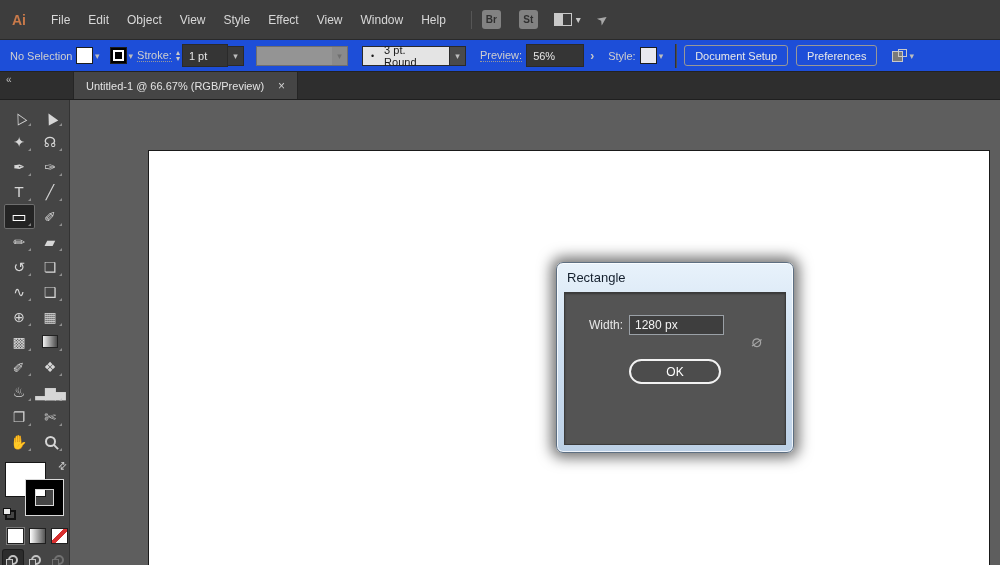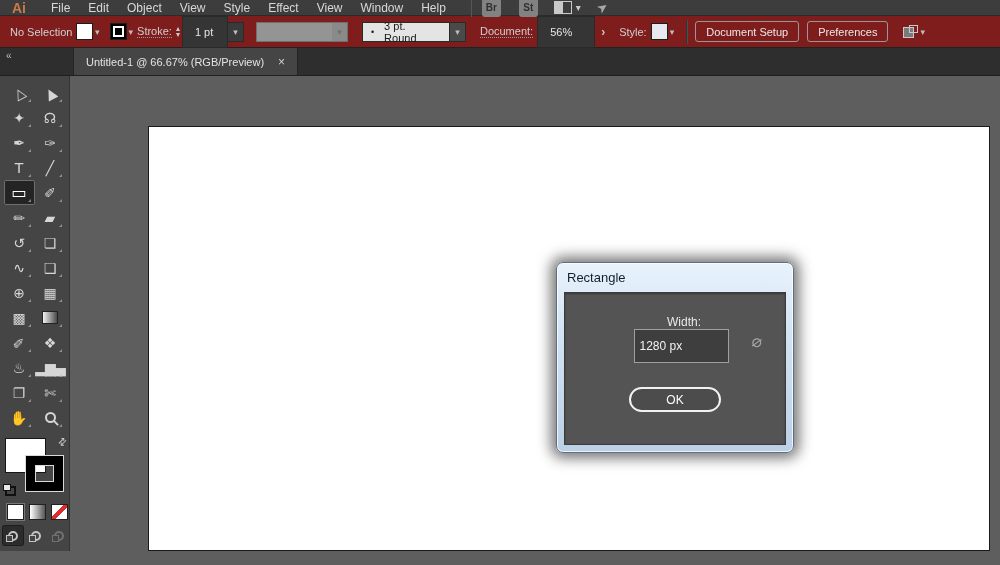--- a/index.html
+++ b/index.html
@@ -1,45 +1,45 @@
 <!DOCTYPE html>
 <html><head>
 <meta charset="utf-8">
 <style>
   * { margin:0; padding:0; box-sizing:border-box; }
   html,body { width:1000px; height:565px; overflow:hidden; }
   body { font-family:"Liberation Sans", sans-serif; background:#5e5e5e; color:#dcdcdc; font-size:12px; }
 
   
-  .menu-bar { height:16px; background:#3d3d3d; display:flex; align-items:center; border-bottom:1px solid #2a2a2a; }
+  .menu-bar { height:40px; background:#3d3d3d; display:flex; align-items:center; border-bottom:1px solid #2a2a2a; }
   .app-logo { width:30px; height:24px; margin-left:4px; display:flex; align-items:center; justify-content:center;
               color:#c97a4a; font-weight:bold; font-size:14px; }
   .menu-items { display:flex; align-items:center; margin-left:8px; }
   .menu-item { padding:0 9px; height:30px; line-height:30px; color:#d8d8d8; font-size:12px; cursor:default; }
   .mb-sep { width:1px; height:18px; background:#565656; margin:0 10px 0 16px; }
   .sq-btn { width:19px; height:19px; background:#828282; border-radius:3px; color:#303030; font-weight:bold;
             font-size:10px; display:flex; align-items:center; justify-content:center; margin-right:18px; }
   .ws-icon { width:18px; height:13px; border:1px solid #c9c9c9; display:inline-block; position:relative; margin-right:4px; }
   .ws-icon::before { content:''; position:absolute; left:0; top:0; bottom:0; width:8px; background:#c9c9c9; }
   .chev { color:#c9c9c9; font-size:10px; margin-right:16px; }
   .share-glyph { display:inline-block; color:#a8a8a8; font-size:13px; transform:rotate(-35deg); }
 
   
-  .control-bar { height:32px; background:#7f1d1d; border-bottom:1px solid #222; display:flex; align-items:center; }
+  .control-bar { height:32px; background:#1d4ed8; border-bottom:1px solid #222; display:flex; align-items:center; }
   .sel-status { margin-left:10px; color:#cfcfcf; font-size:11px; width:66px; }
   .cb-sep { width:1px; height:24px; background:#333; box-shadow:1px 0 0 #4d4d4d; margin:0 8px; }
   .swatch { width:17px; height:17px; border:1px solid #1c1c1c; background:#fff; }
   .swatch-stroke { width:17px; height:17px; background:#000; display:flex; align-items:center; justify-content:center; border:1px solid #1c1c1c; }
   .swatch-stroke::before { content:''; width:7px; height:7px; background:#000; border:2px solid #fff; }
   .mini-chev { color:#bdbdbd; font-size:9px; padding:0 4px 0 2px; }
   .cb-label { color:#cfcfcf; font-size:11px; border-bottom:1px dotted #9a9a9a; margin:0 4px 0 8px; cursor:default; }
   .cb-label-plain { color:#cfcfcf; font-size:11px; margin:0 4px 0 8px; }
   .stepper { display:flex; flex-direction:column; line-height:6px; font-size:8px; color:#c9c9c9; margin-right:2px; }
-  .dark-field { background:#353535; border:1px solid #2a2a2a; height:32px; display:flex; align-items:center;
-                color:#e6e6e6; font-size:11px; padding:0 12px; }
+  .dark-field { background:#353535; border:1px solid #2a2a2a; height:23px; display:flex; align-items:center;
+                color:#e6e6e6; font-size:11px; padding:0 6px; }
   .w44 { width:46px; } .w56 { width:58px; }
   .field-chev { background:#3a3a3a; border:1px solid #2a2a2a; border-left:none; height:20px; width:16px;
                 display:flex; align-items:center; justify-content:center; color:#bdbdbd; font-size:9px; }
   .disabled-select { width:92px; height:20px; background:#949494; border:1px solid #6f6f6f; display:flex; }
   .disabled-select .dsc { margin-left:auto; width:15px; background:#8a8a8a; display:flex; align-items:center;
                           justify-content:center; color:#707070; font-size:9px; }
   .brush-select { height:20px; background:#e4e4e4; border:1px solid #2a2a2a; color:#1a1a1a; font-size:11px;
                   display:flex; align-items:center; padding:0 10px 0 8px; width:88px; }
   .brush-select .bullet { font-size:9px; margin-right:10px; }
   .arrow-btn { color:#c9c9c9; font-size:12px; font-weight:bold; padding:0 6px; }
@@ -108,24 +108,24 @@
 
   
   .dialog { position:absolute; left:556px; top:262px; width:238px; height:191px; border-radius:7px;
             background:linear-gradient(#e8f2fb 0%, #cfe0f1 45%, #bcd0e6 100%);
             border:1px solid #5d6f82; box-shadow:0 0 14px 5px rgba(0,0,0,.55), inset 0 0 0 1px rgba(255,255,255,.75);
             z-index:50; }
   .dlg-title { height:29px; line-height:29px; padding-left:10px; color:#15202e; font-size:13px; }
   .dlg-content { position:absolute; left:7px; right:7px; top:29px; bottom:7px; background:#545454;
                  border:1px solid #3b3b3b; box-shadow:inset 0 1px 2px rgba(0,0,0,.35); }
   .dlg-row { display:flex; align-items:center; margin-left:12px; }
-  .dlg-row.first { margin-top:22px;flex-direction:column; }
+  .dlg-row.first { margin-top:22px; }
   .dlg-row.second { margin-top:10px; }
   .dlg-label { width:46px; text-align:right; margin-right:6px; color:#e8e8e8; font-size:12px; }
-  .dlg-field { width:95px; height:34px; font-size:12px; font-family:"Liberation Sans",sans-serif; padding:0 5px; outline:none; }
+  .dlg-field { width:95px; height:20px; font-size:12px; font-family:"Liberation Sans",sans-serif; padding:0 5px; outline:none; }
   .field-dark { background:#3e3e3e; border:1px solid #9aa0a6; color:#f2f2f2; }
   .field-wrap { position:relative; }
   .field-focus { background:#fff; border:1px solid #6aa6e8; color:#1c1c1c; box-shadow:0 0 3px 1px rgba(110,170,235,.8); padding-left:7px; }
   .caret-bar { position:absolute; left:6px; top:4px; width:1px; height:13px; background:#333; }
   .chain-glyph { position:absolute; right:23px; top:38px; color:#a5a5a5; font-size:17px;
                  font-family:"DejaVu Sans",sans-serif; transform:rotate(10deg); }
   .dlg-buttons { display:flex; justify-content:center; gap:0; margin-top:24px; }
   .dlg-btn { width:92px; height:25px; border-radius:13px; border:2px solid #f2f2f2; background:#4c4c4c;
              color:#fff; font-size:12px; font-family:"Liberation Sans",sans-serif; cursor:pointer; }
 </style>
@@ -167,21 +167,21 @@
   <div class="dark-field w44" data-name="stroke-weight-value">1 pt</div>
   <div class="field-chev" data-name="stroke-weight-chevron-icon">▾</div>
   <div class="disabled-select" style="margin-left:12px" data-name="variable-width-profile-select">
     <span class="dsc" data-name="disabled-chevron-icon">▾</span>
   </div>
   <div class="brush-select" style="margin-left:14px" data-name="brush-definition-select">
     <span class="bullet" data-name="brush-dot-icon">•</span>
     <span data-name="brush-definition-value">3 pt. Round</span>
   </div>
   <div class="field-chev" style="background:#4a4a4a" data-name="brush-chevron-icon">▾</div>
-  <span class="cb-label" style="margin-left:14px" data-name="opacity-panel-link">Document:</span>
+  <span class="cb-label" style="margin-left:14px" data-name="opacity-panel-link">Preview:</span>
   <div class="dark-field w56" data-name="opacity-value">56%</div>
   <span class="arrow-btn" data-name="opacity-arrow-icon">›</span>
   <span class="cb-label-plain" data-name="style-label">Style:</span>
   <div class="swatch" style="background:#e8e8ef" data-name="style-swatch"></div>
   <span class="mini-chev" data-name="style-chevron-icon">▾</span>
   <div class="cb-sep" data-name="control-bar-separator"></div>
   <button class="cb-btn" data-name="document-setup-button">Document Setup</button>
   <button class="cb-btn" data-name="preferences-button">Preferences</button>
   <span class="align-icon" data-name="arrange-icon"></span>
   <span class="mini-chev" data-name="arrange-chevron-icon">▾</span>

